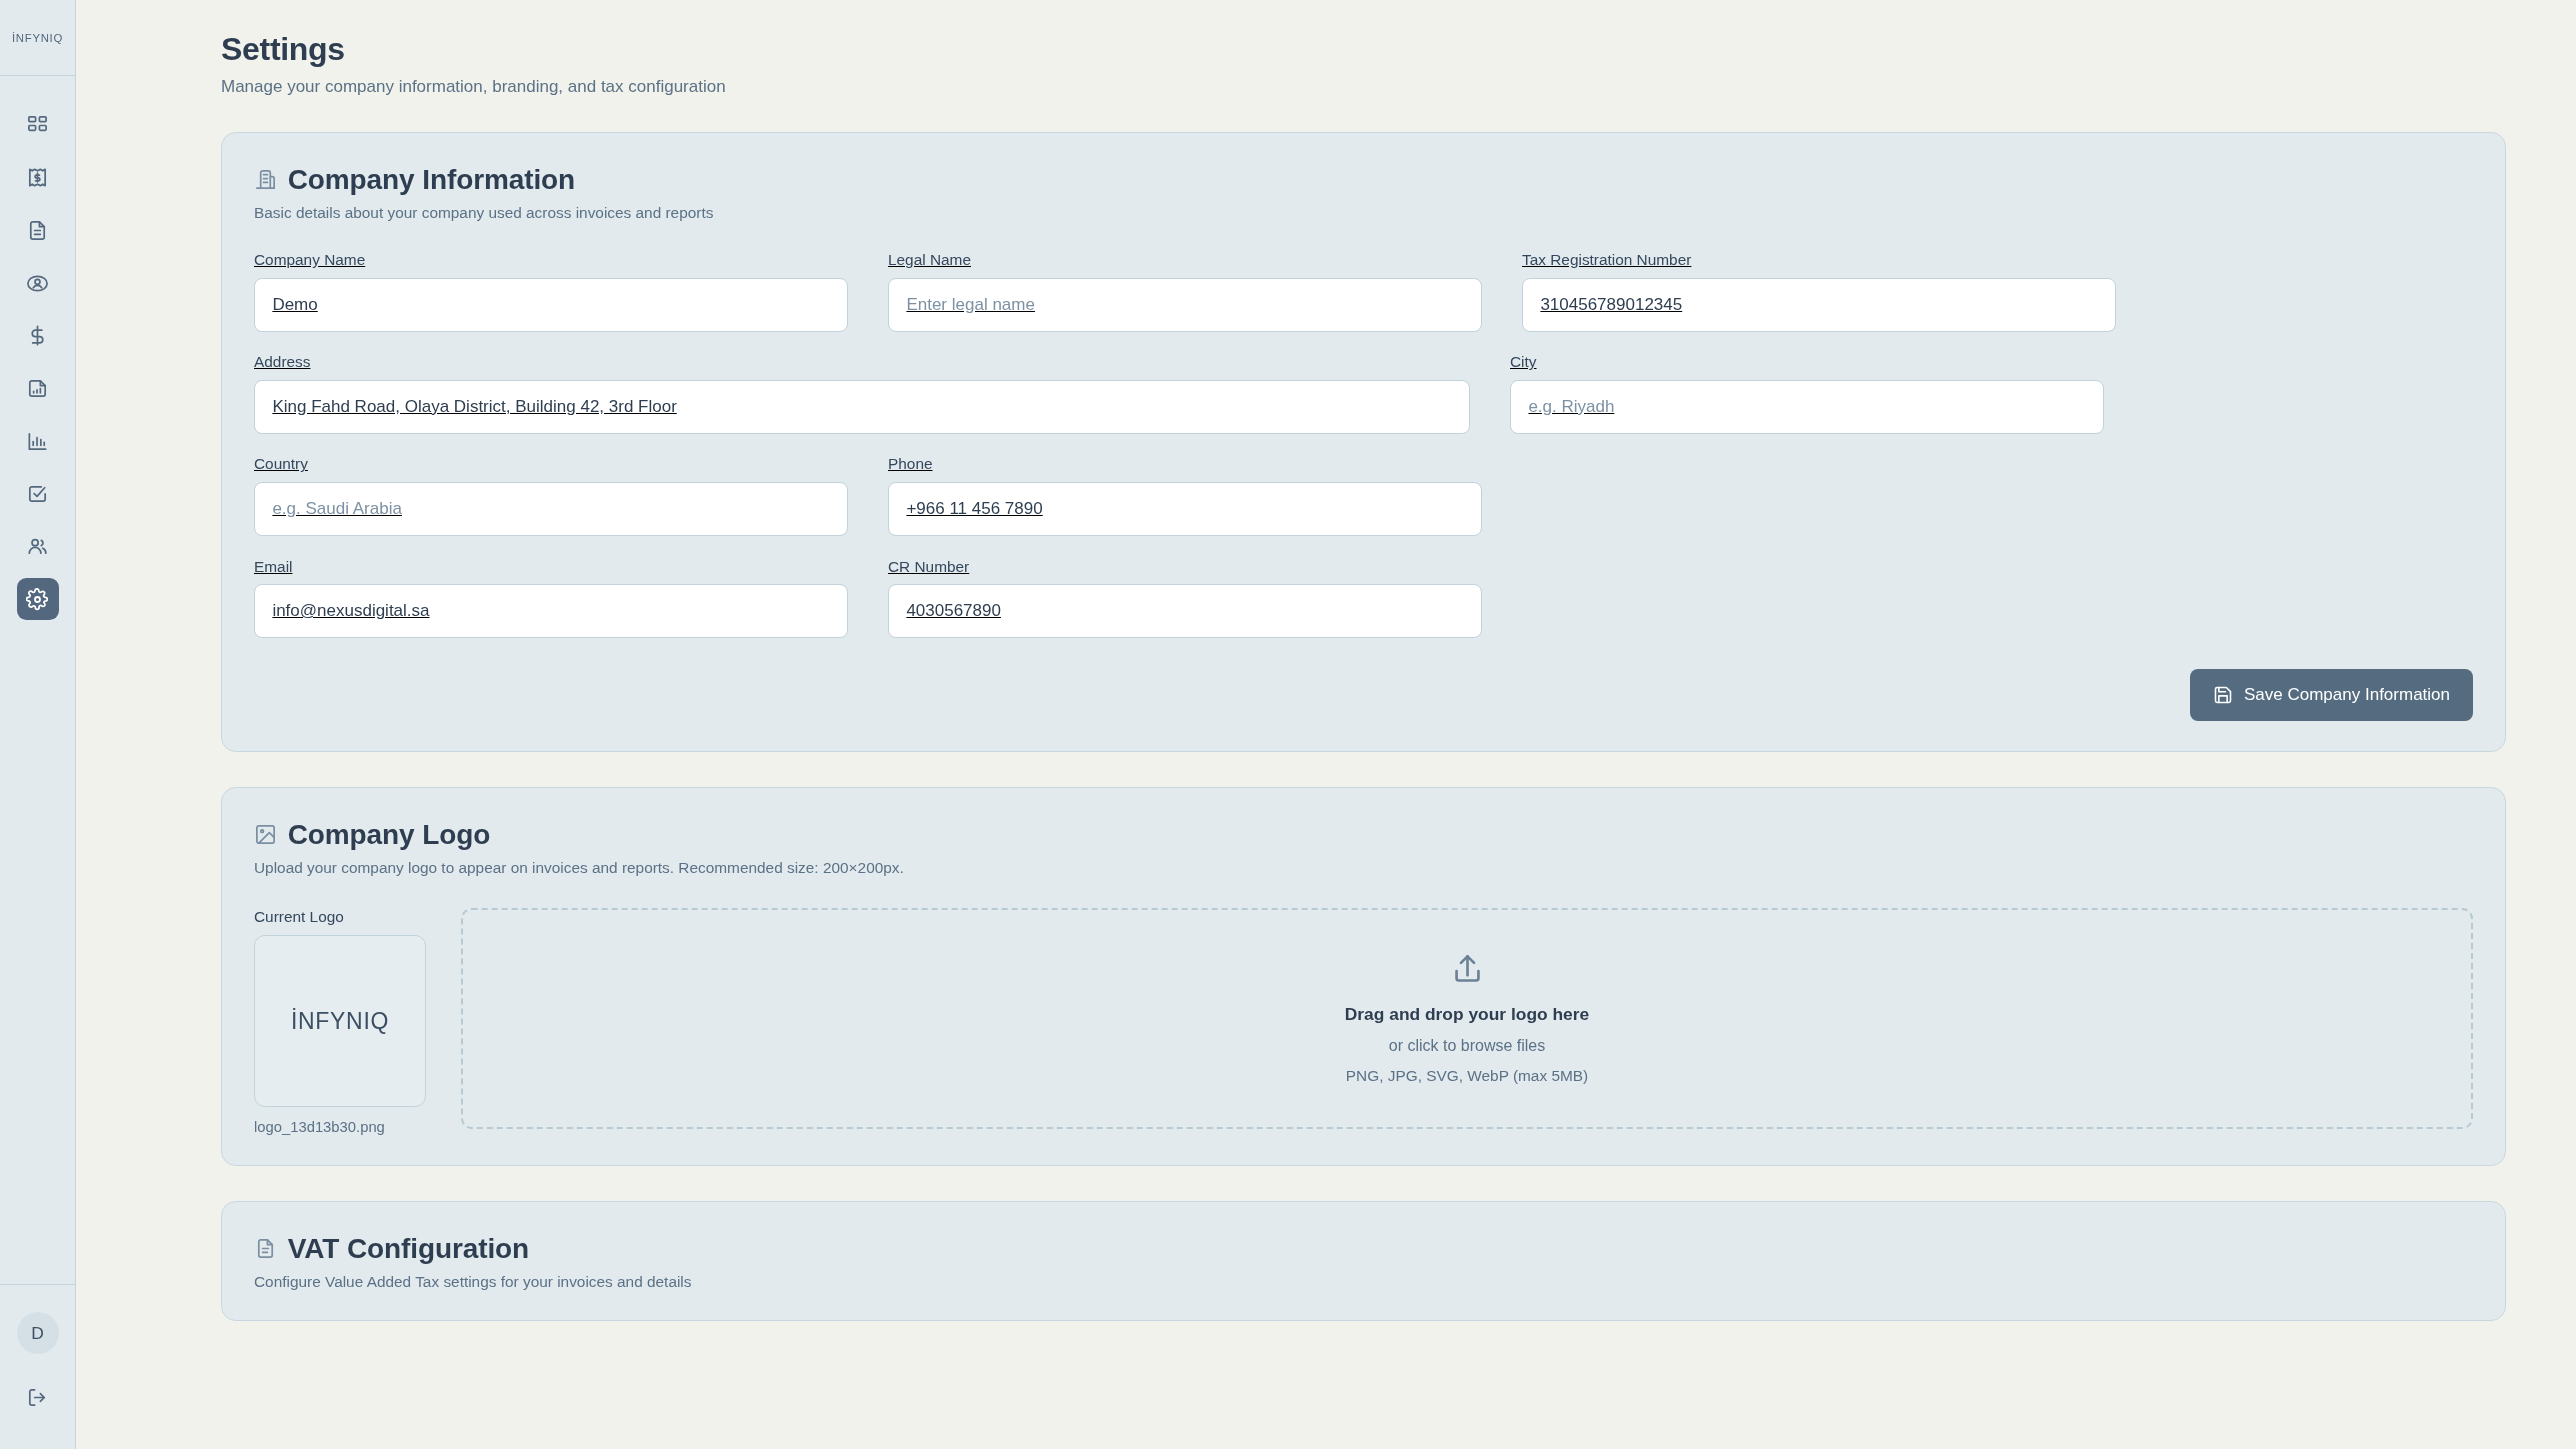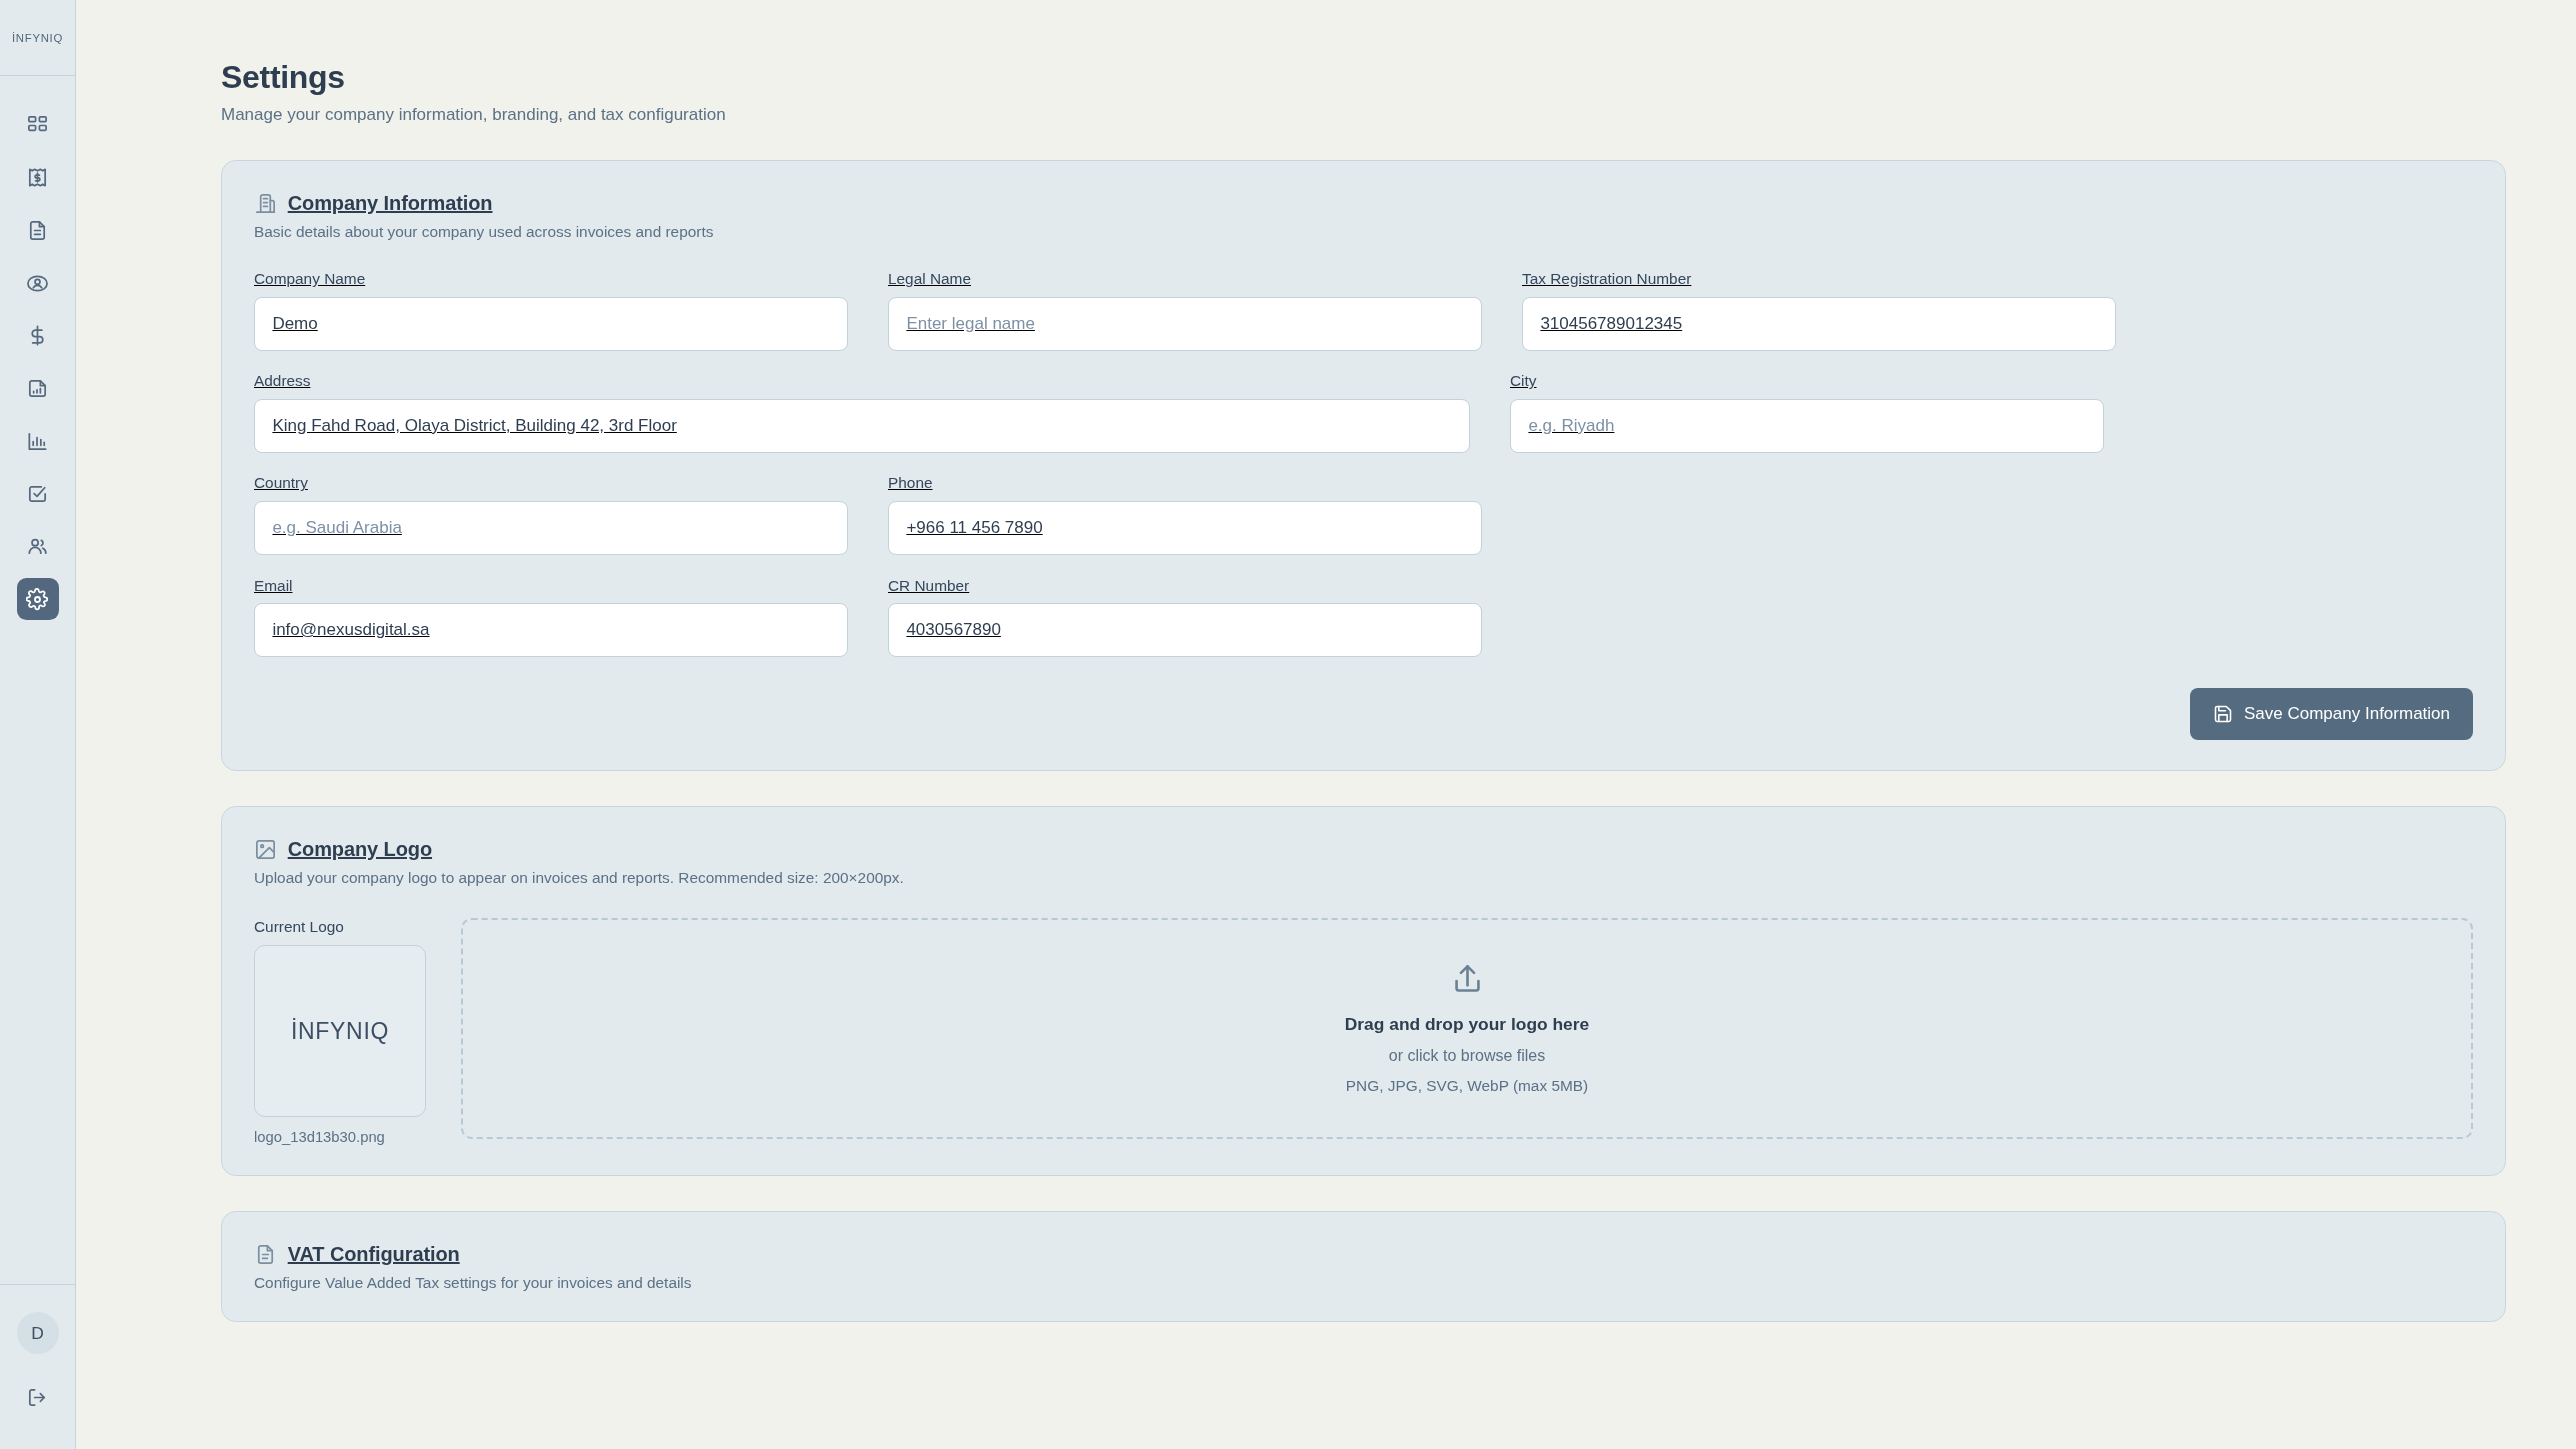--- a/index.html
+++ b/index.html
@@ -48,42 +48,42 @@
     display: flex; align-items: center; justify-content: center;
     color: #3d4f63; font-size: 17.4px;
     margin-bottom: 32px;
   }
   .logout { color: #55697e; display:flex; }
   .logout svg { width: 23px; height: 23px; display: block; }
 
   
   .main {
     flex: 1 1 auto; height: 1449px;
-    padding: 60px 70px 0 145px;
+    padding: 32px 70px 0 145px;
     overflow: hidden;
   }
   .page-title {
     font-size: 32px; font-weight: bold; color: #2e3e50;
     letter-spacing: -0.3px; line-height: 1.1;
   }
   .page-subtitle {
     font-size: 17px; color: #5b7186; margin-top: 9.4px;
   }
 
   .card {
     margin-top: 35px;
     background: #e2eaee;
     border: 1.3px solid #c8d7df;
     border-radius: 14.8px;
     padding: 31px 32px 29.5px 32px;
   }
   .card-title-row { display: flex; align-items: center; gap: 10.7px; }
   .card-icon { color: #7b8fa1; display: flex; }
   .card-icon svg { width: 23px; height: 23px; display: block; }
-  .card-title { font-size: 20px; font-weight: bold; color: #2e3e50; letter-spacing: -0.1px; text-decoration: underline; }
+  .card-title { font-size: 28px; font-weight: bold; color: #2e3e50; letter-spacing: -0.1px; }
   .card-desc { font-size: 15.4px; color: #5b7186; margin-top: 8px; }
 
   .form-grid { margin-top: 29.5px; display: flex; flex-direction: column; gap: 21.5px; }
   .row { display: flex; gap: 40px; text-decoration: underline; }
   .field { display: flex; flex-direction: column; gap: 8.7px; }
   .f1 { flex: 0 0 594px; }
   .f-wide { flex: 0 0 1216px; }
   .label { font-size: 15.4px; color: #34475c; }
   .input {
     height: 54px; border: 1.3px solid #c2d2db; border-radius: 8px;

